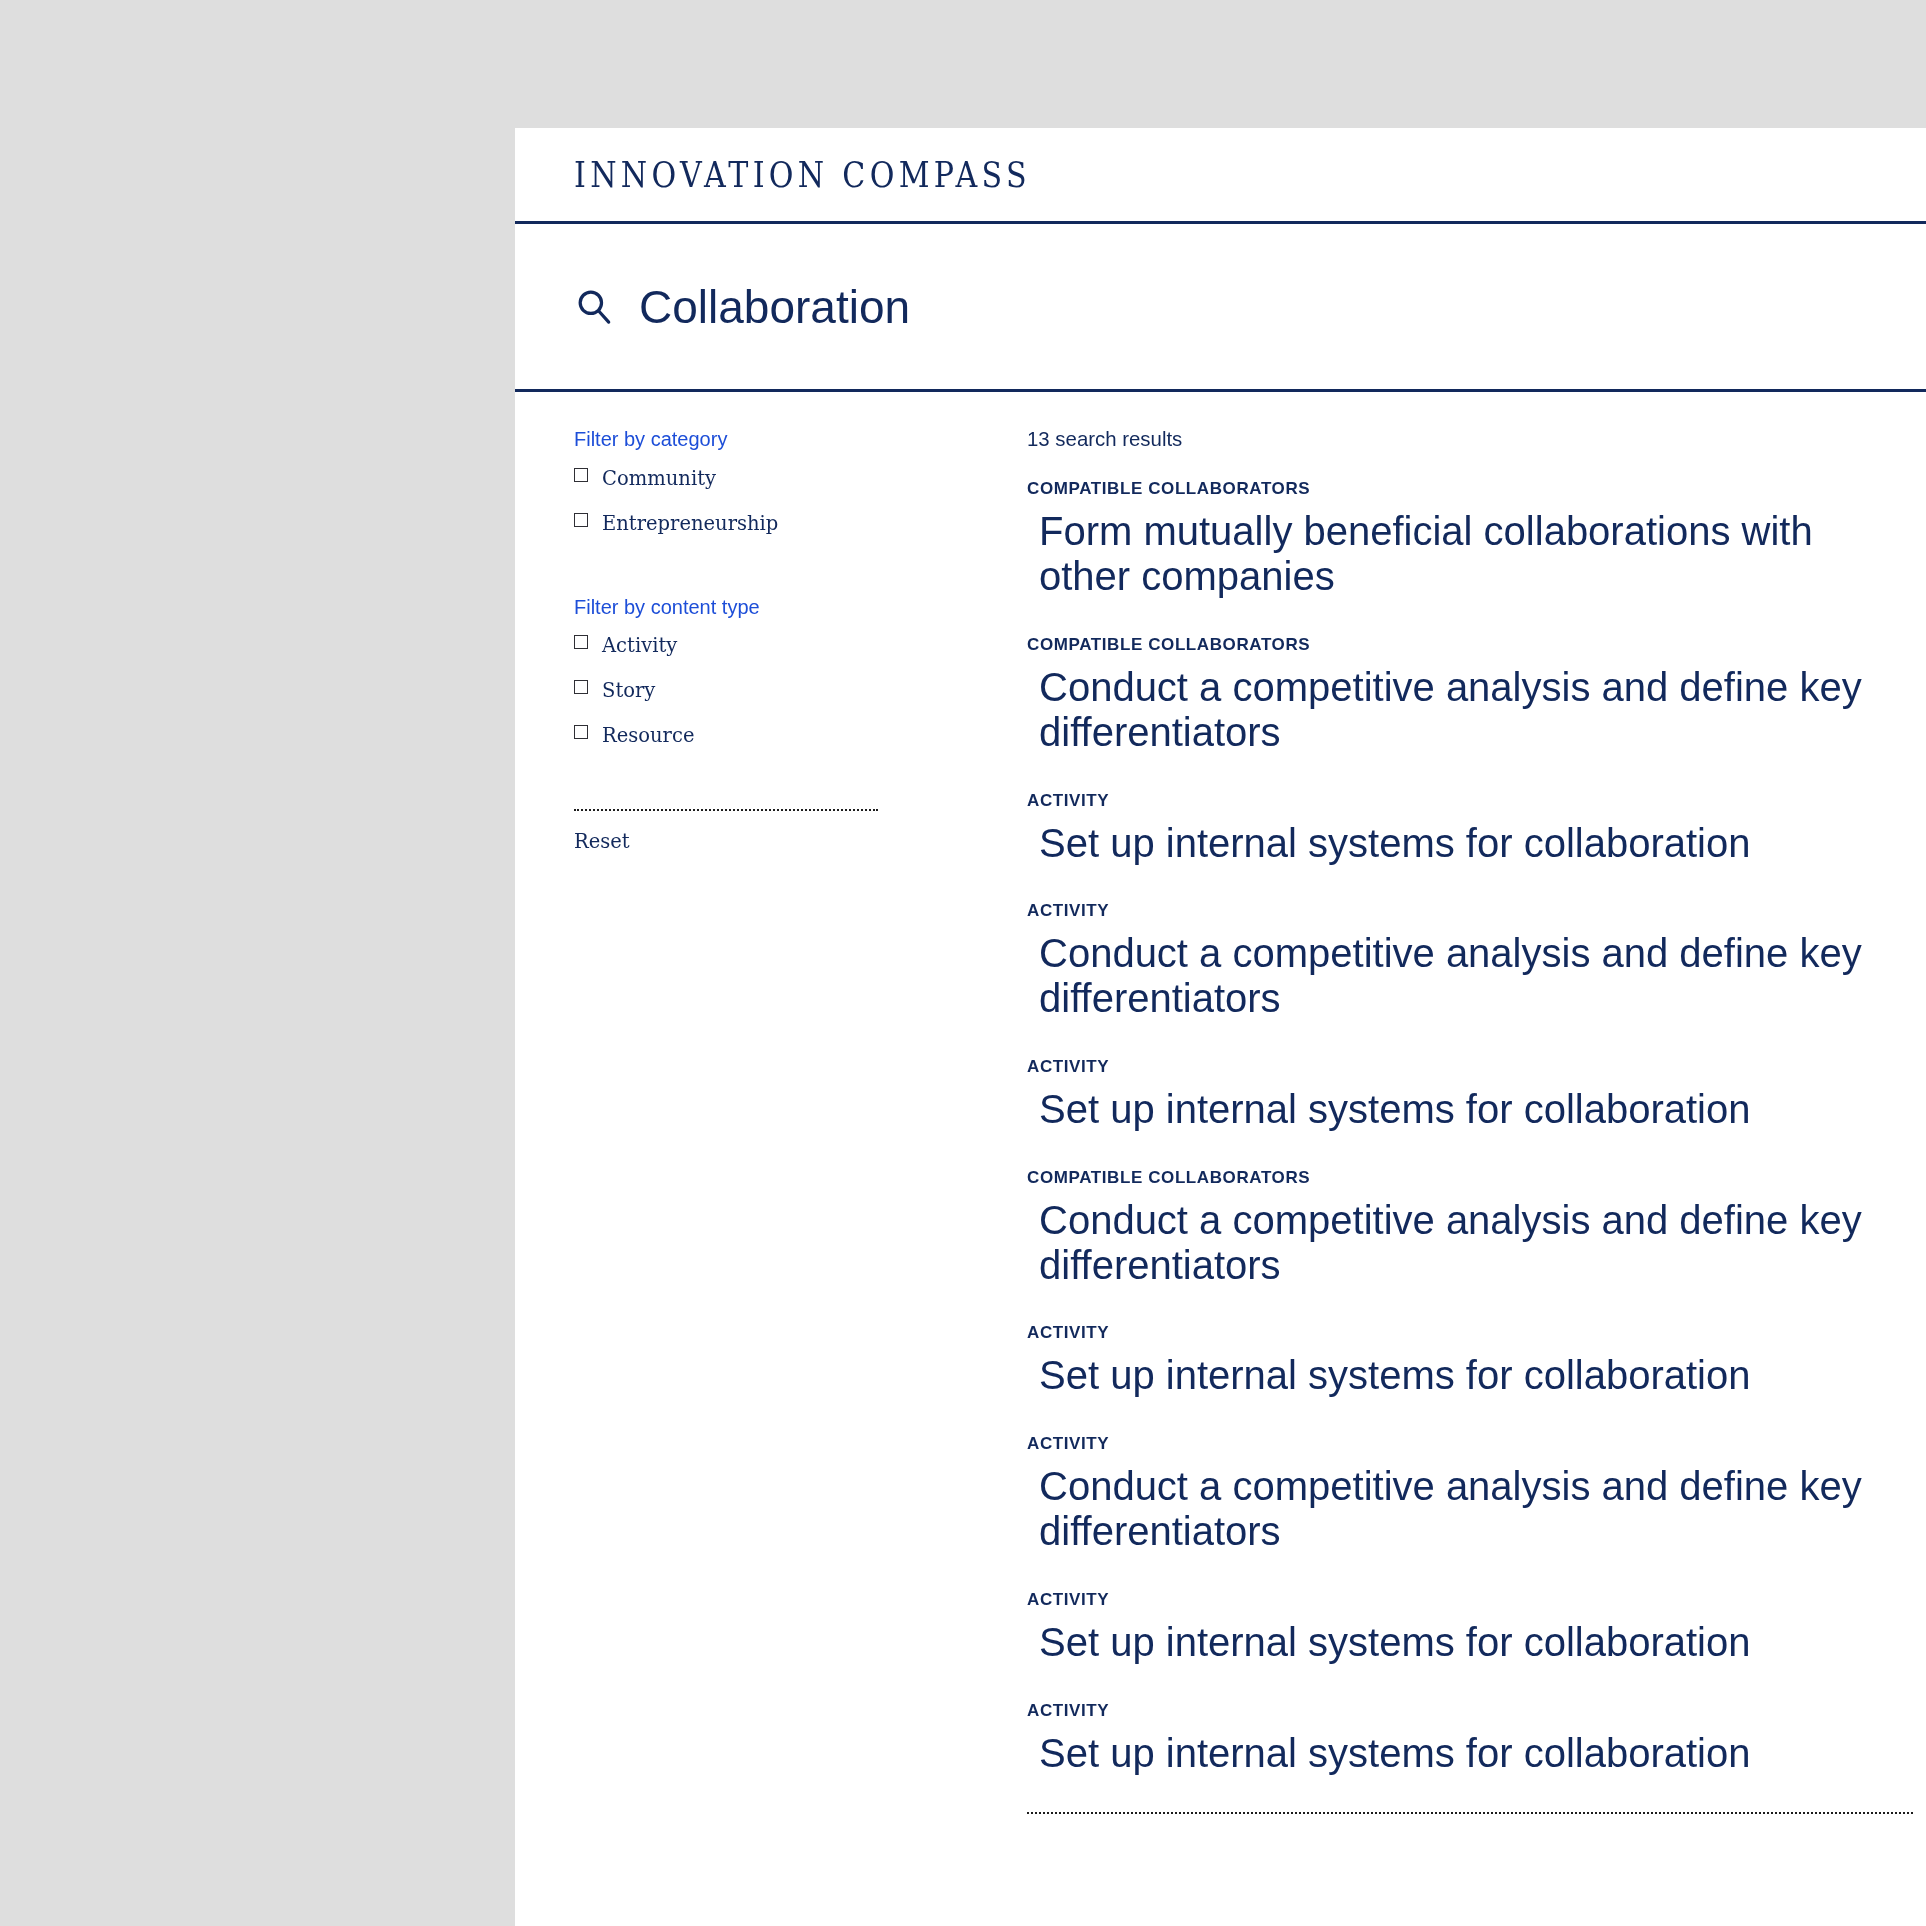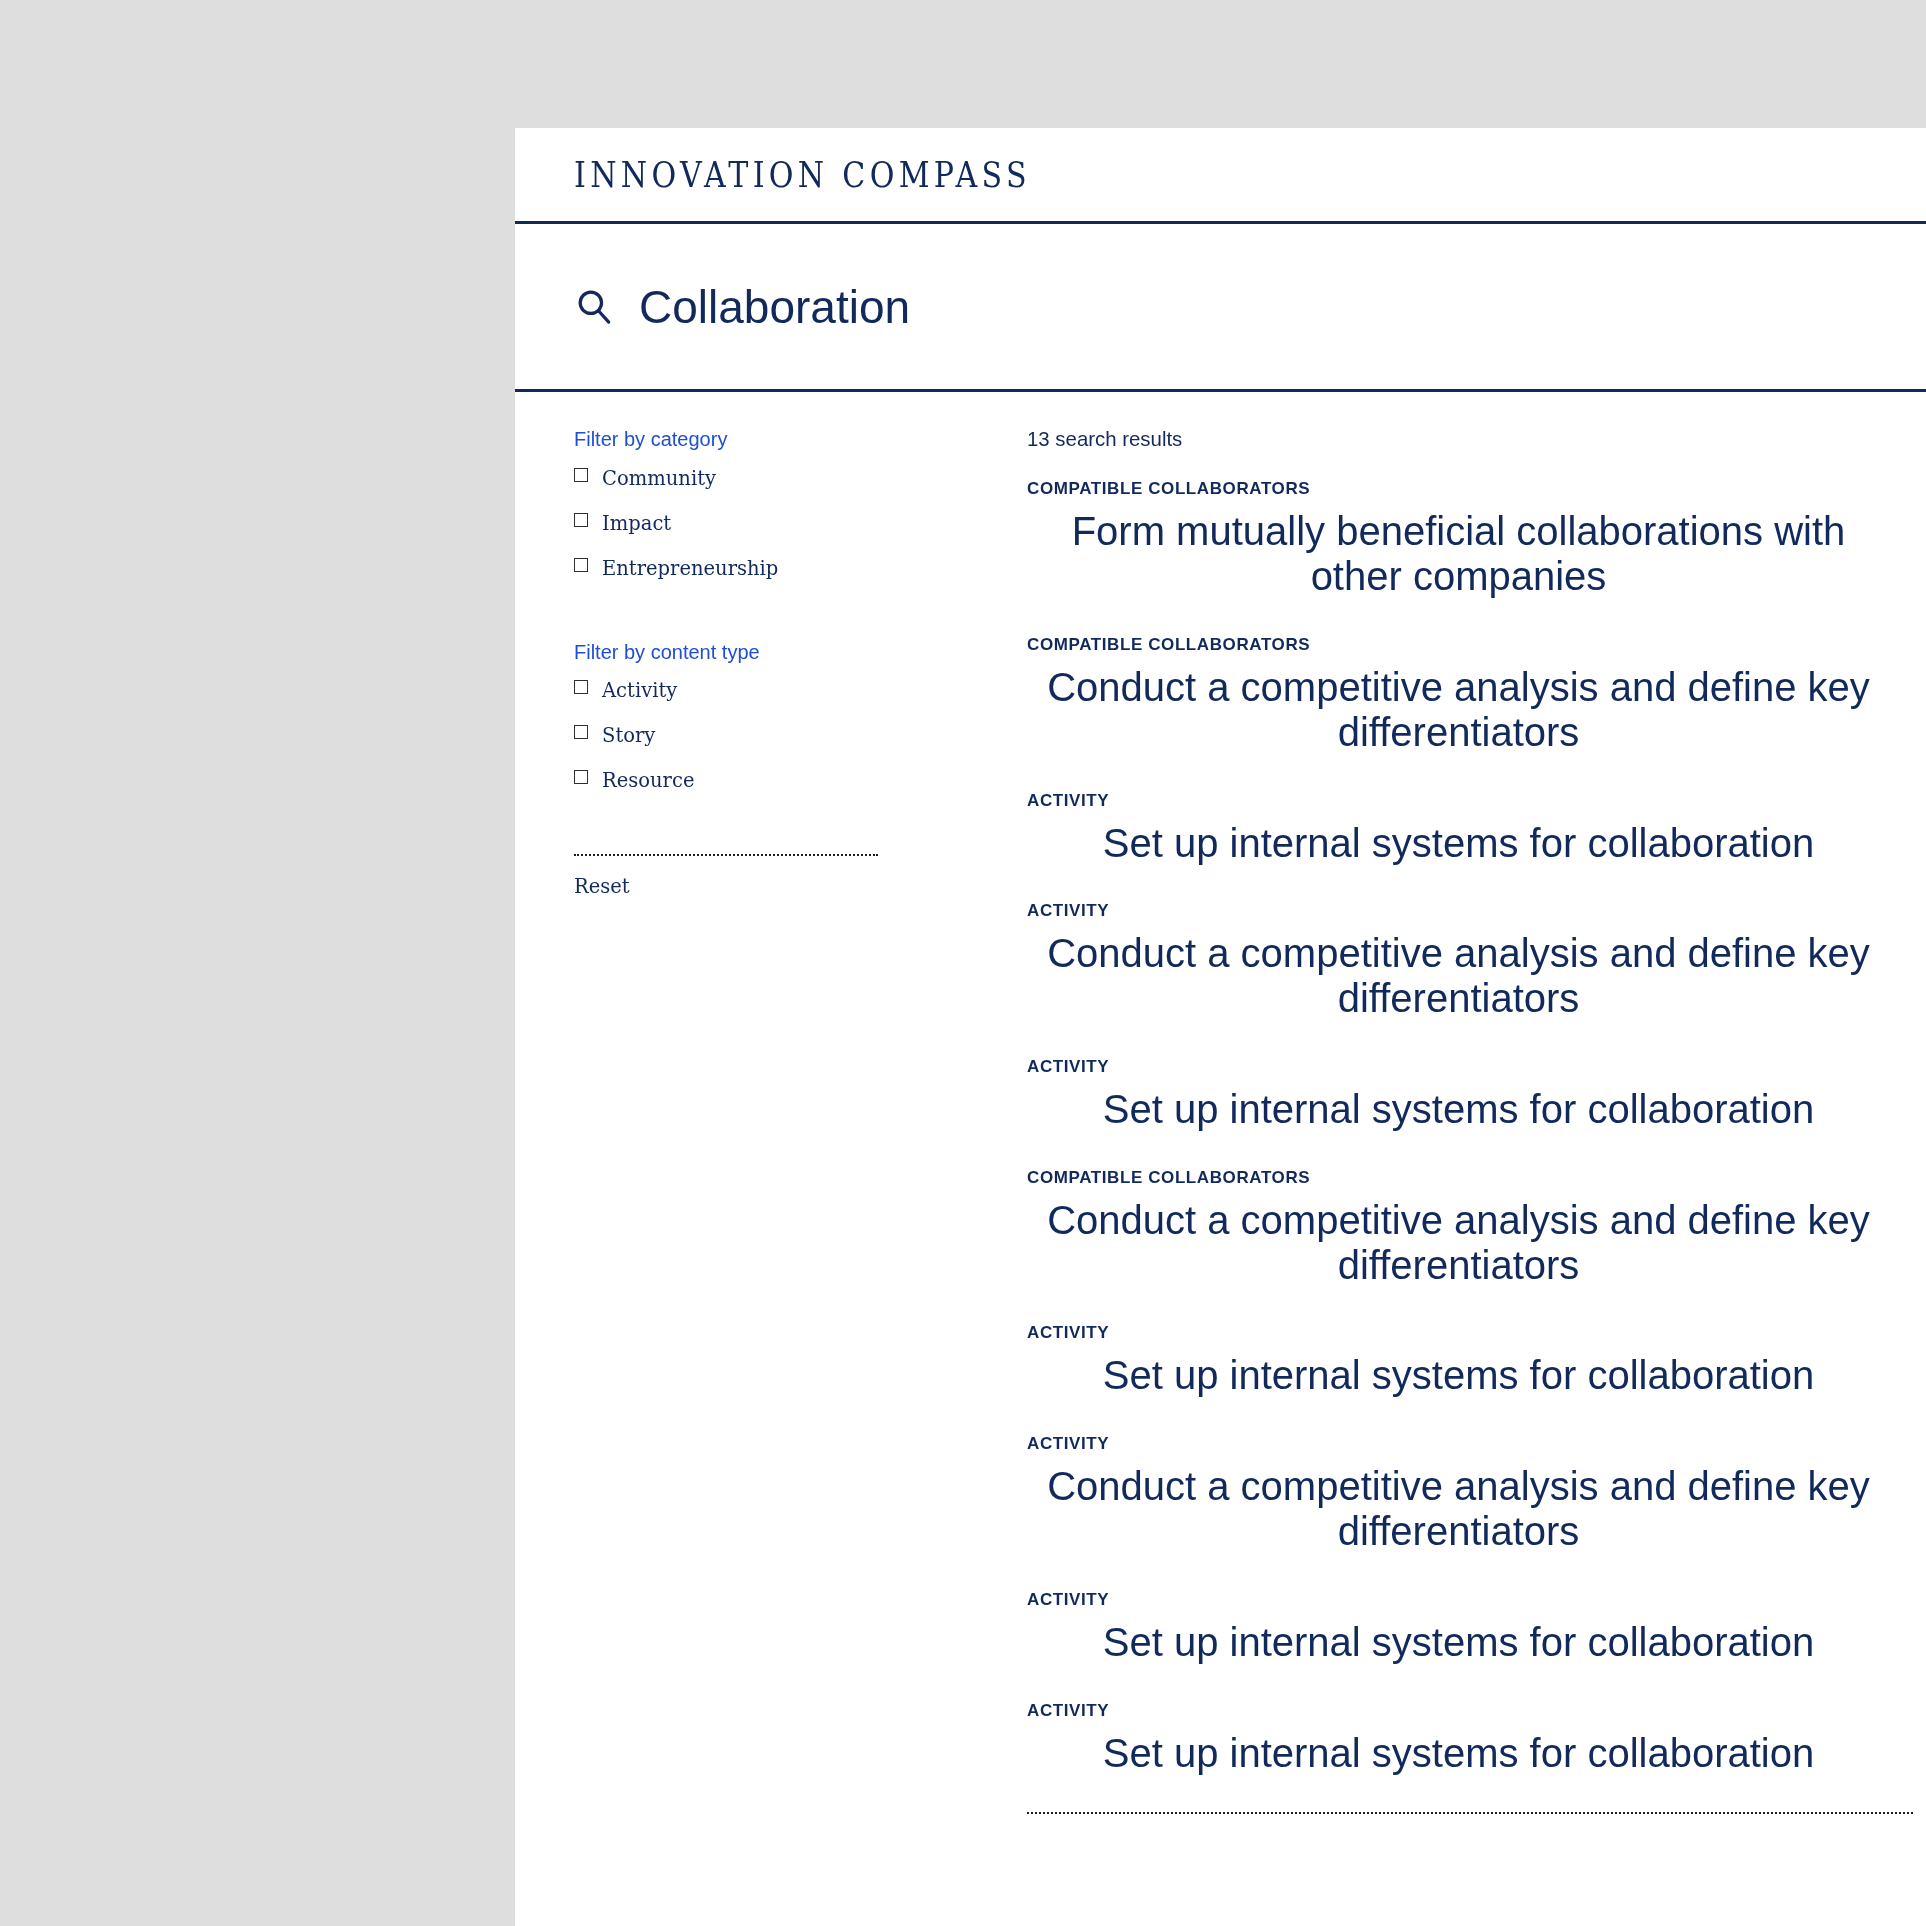--- a/index.html
+++ b/index.html
@@ -197,21 +197,20 @@
     white-space: nowrap;
   }
 
   .result-title {
     font-family: "Liberation Sans", sans-serif;
     font-size: 40px;
     font-weight: 400;
     color: #12295c;
     line-height: 1.12;
     margin: 12px;
-    text-align: center;
   }
 
   .results-divider {
     width: 886px;
     height: 0;
     border-top: 2.7px dotted #1d1d1d;
     margin-top: 21px;
   }
 </style>
 </head>
@@ -241,24 +240,20 @@
 
         <div class="filter-group-title">Filter by category</div>
 
         <ul class="filter-list">
           <li class="filter-item">
             <span class="cbox"></span>
             <span class="filter-label">Community</span>
           </li>
           <li class="filter-item">
             <span class="cbox"></span>
-            <span class="filter-label">Impact</span>
-          </li>
-          <li class="filter-item">
-            <span class="cbox"></span>
             <span class="filter-label">Entrepreneurship</span>
           </li>
         </ul>
 
         <div class="filter-group-title">Filter by content type</div>
 
         <ul class="filter-list">
           <li class="filter-item">
             <span class="cbox"></span>
             <span class="filter-label">Activity</span>

